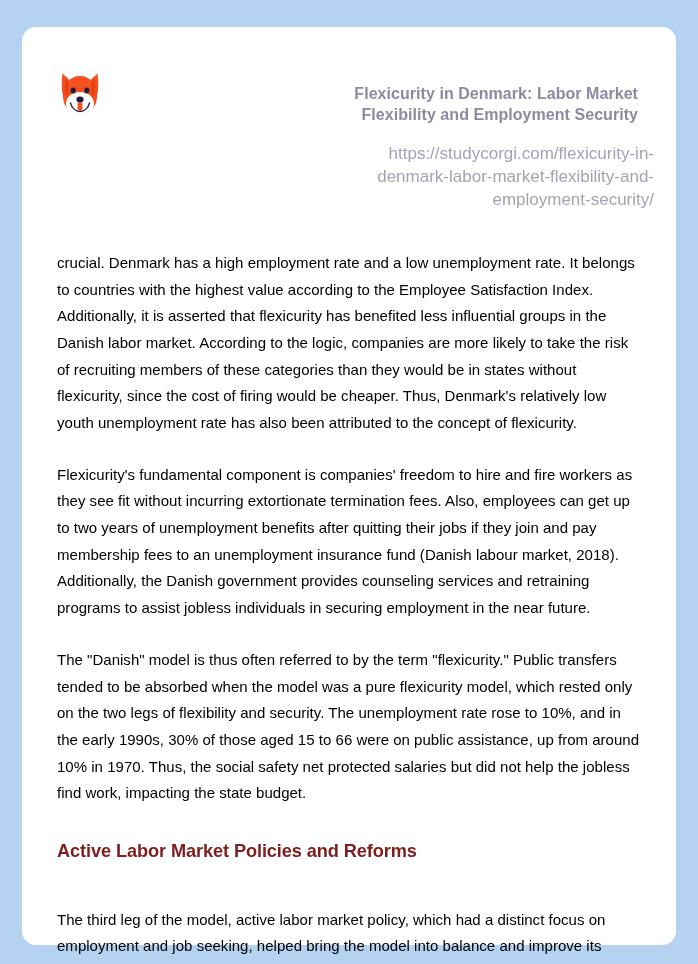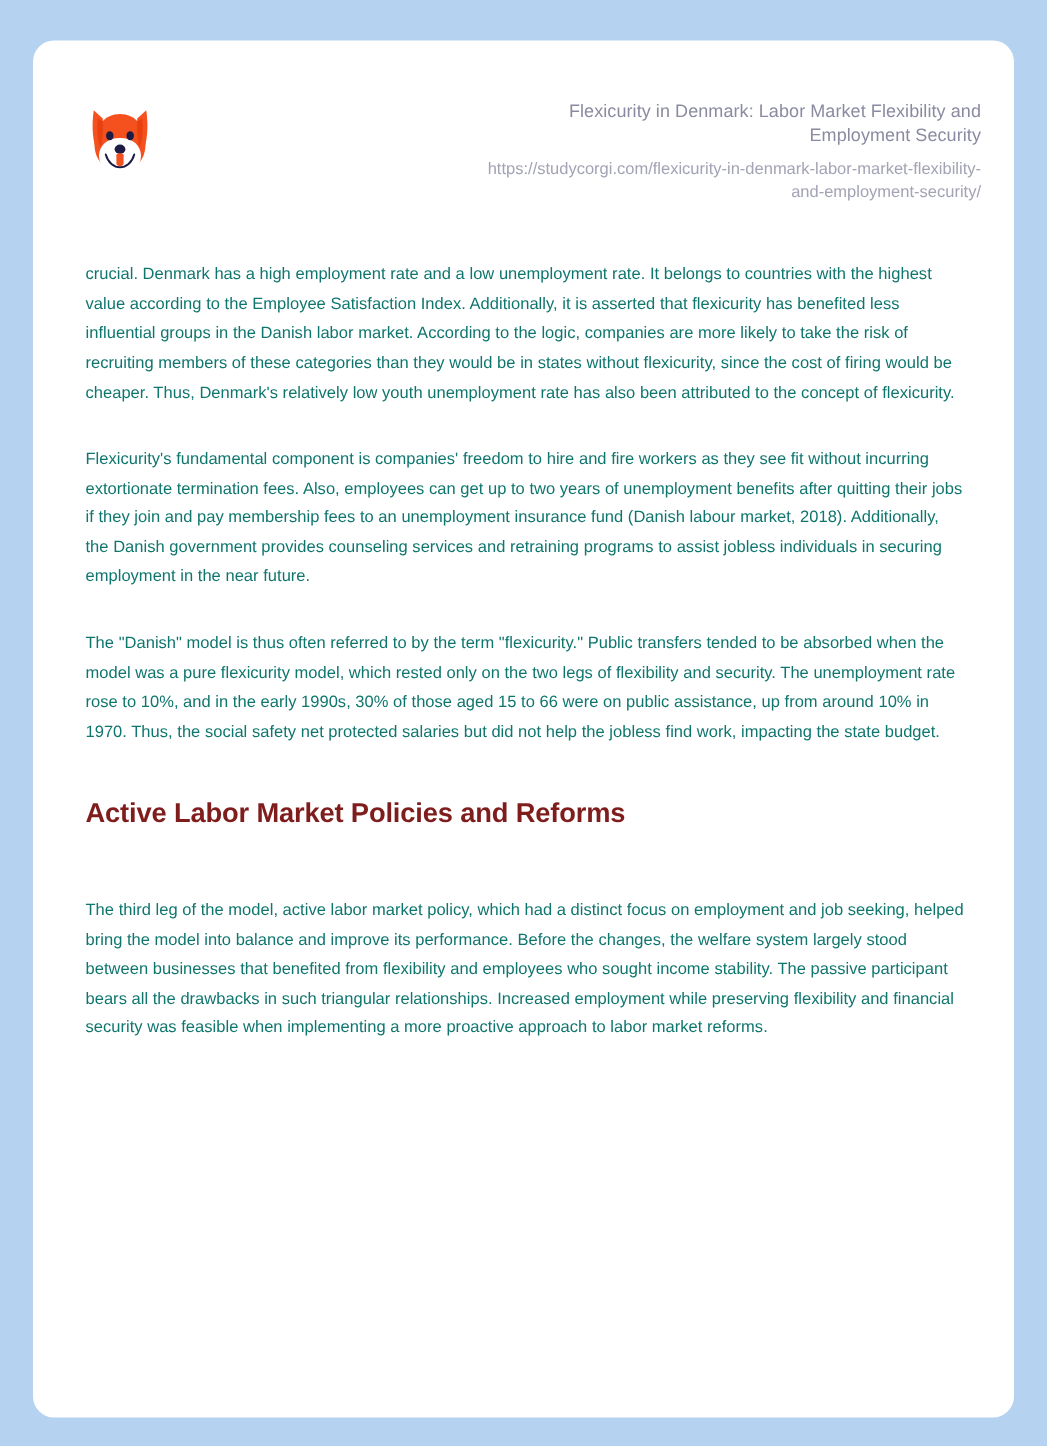--- a/index.html
+++ b/index.html
@@ -65,46 +65,46 @@
     position: relative;
     top: -4px;
   }
 
   .header-meta {
     text-align: right;
     max-width: 336px;
     padding-top: 5px;
   }
   .doc-title {
-    font-size: 12px;
-    font-weight: normal;
+    font-size: 16px;
+    font-weight: bold;
     color: #8a8ba0;
     line-height: 1.33;
     letter-spacing: 0.05px;
-    margin: 0;
+    margin: 16px;
   }
   .doc-url {
-    font-size: 11px;
+    font-size: 17px;
     font-weight: normal;
     color: #a2a3b4;
     line-height: 1.38;
     margin: 7px 0 0 0;
     word-break: break-word;
   }
 
   
   .doc-body {
     padding: 0 32px 0 35px;
     margin-top: 38px;
   }
 
   .doc-body p {
-    font-size: 11px;
+    font-size: 15px;
     line-height: 1.78;
-    color: #0f766e;
+    color: #000000;
     margin: 0 0 25px 0;
     letter-spacing: 0.02px;
   }
   .doc-body p:last-child { margin-bottom: 0; margin-top: 43px; }
 
   .section-heading {
     font-size: 18.2px;
     font-weight: bold;
     color: #7f1d1d;
     margin: 33px 0 19px 0;

